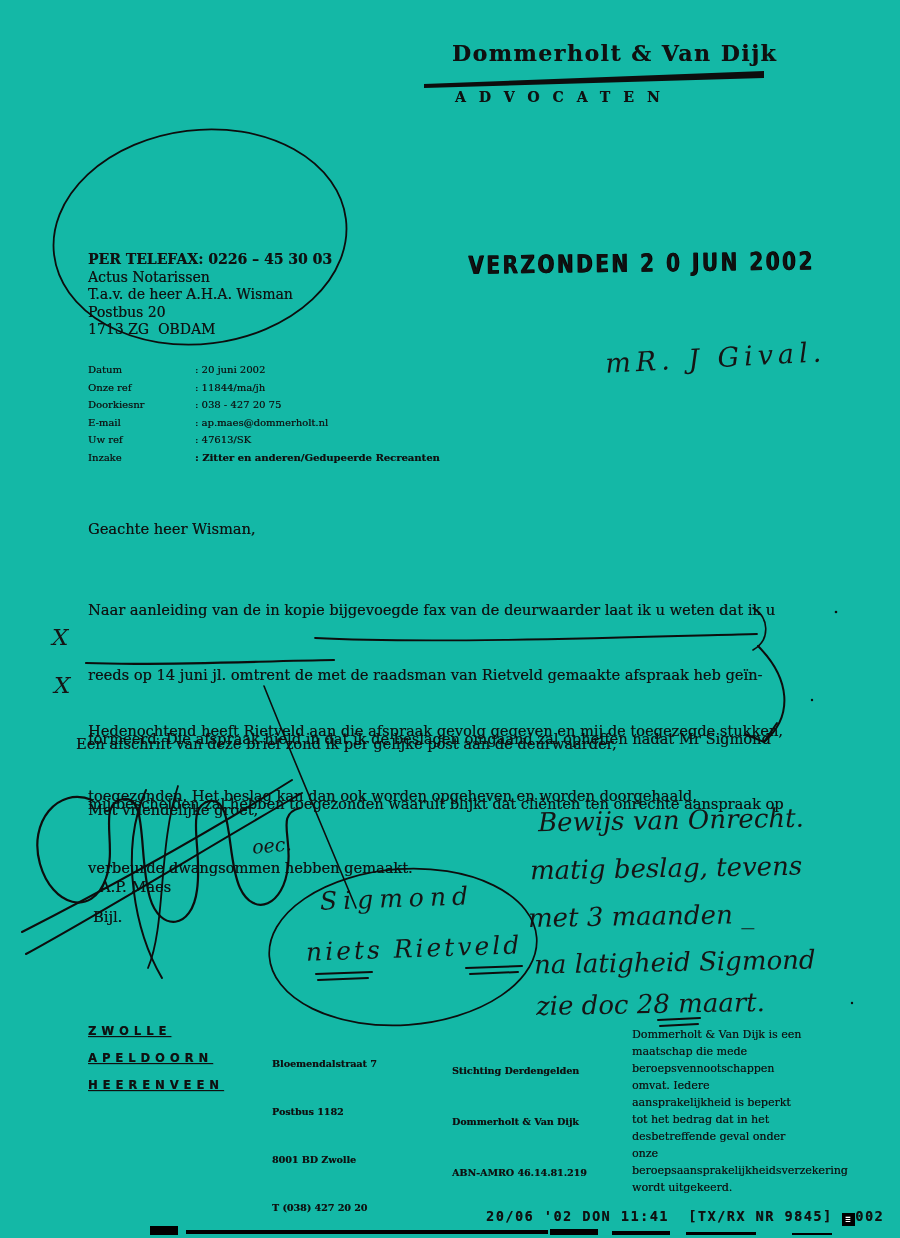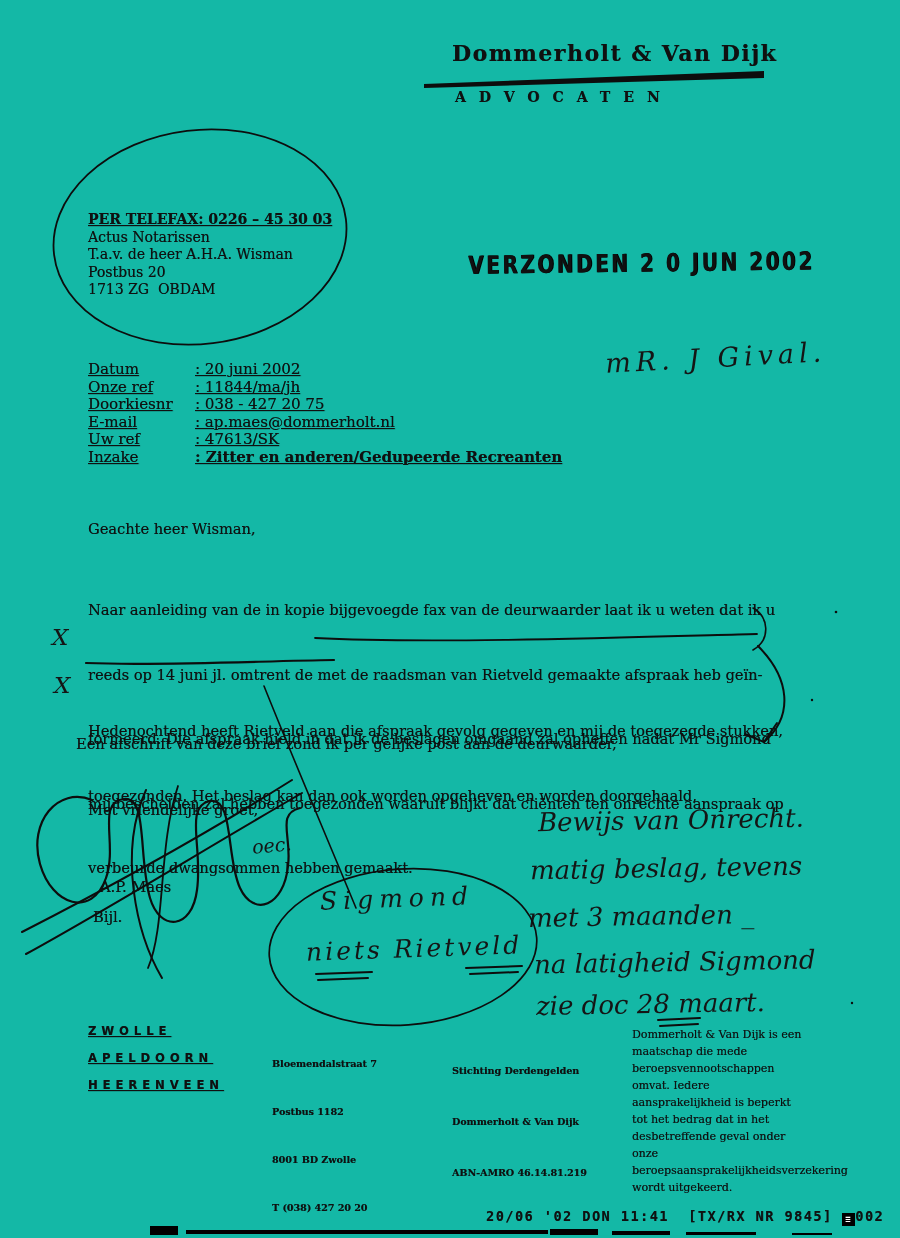--- a/index.html
+++ b/index.html
@@ -13,24 +13,24 @@
   .firm-name{font-size:22px;font-weight:700;letter-spacing:1.5px;}
   .firm-sub{font-size:14px;font-weight:700;letter-spacing:13px;}
 
   
   .stamp{font-family:"DejaVu Sans",sans-serif;font-weight:800;font-size:20px;
          letter-spacing:2.5px;transform:scaleY(1.25) rotate(-0.6deg);
          text-shadow:0.8px 0 0 #000;}
 
   
   .addr{font-size:14px;line-height:17.5px;}
-  .addr .faxline{font-weight:700;text-decoration:underline;}
-
-  
-  .ref{font-size:15px;line-height:17.5px;text-decoration:underline;}
+  .addr .faxline{font-weight:700;margin-top:40px;}
+
+  
+  .ref{font-size:10px;line-height:17.5px;}
   .ref-row{display:flex;}
   .ref-label{width:107px;flex:0 0 107px;}
   .ref-value{white-space:pre;}
   .ref-bold{font-weight:700;}
 
   
   .bodytext{font-size:14.6px;line-height:21.5px;white-space:pre;}
 
   
   .hand{font-family:"DejaVu Serif",serif;font-style:italic;color:#151515;

